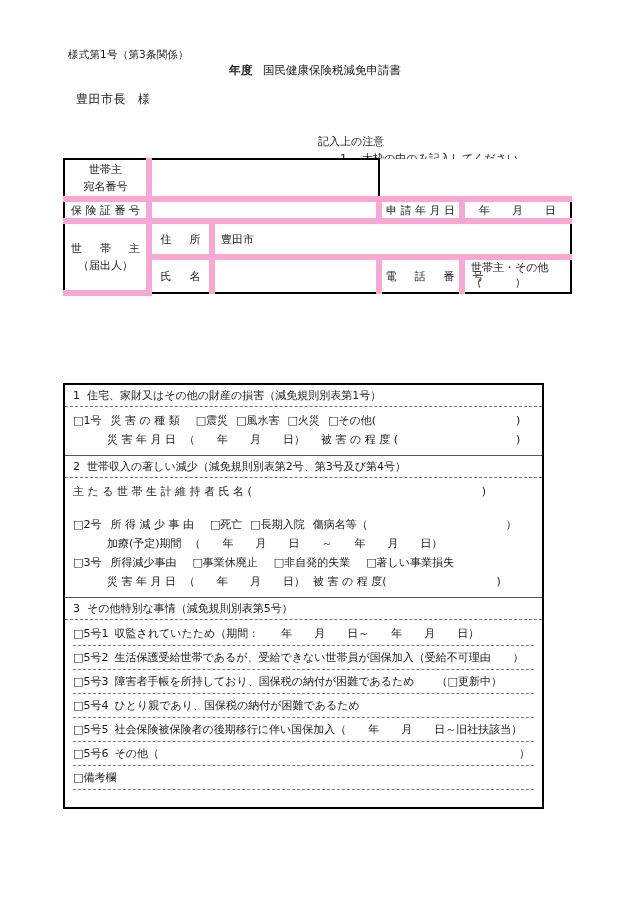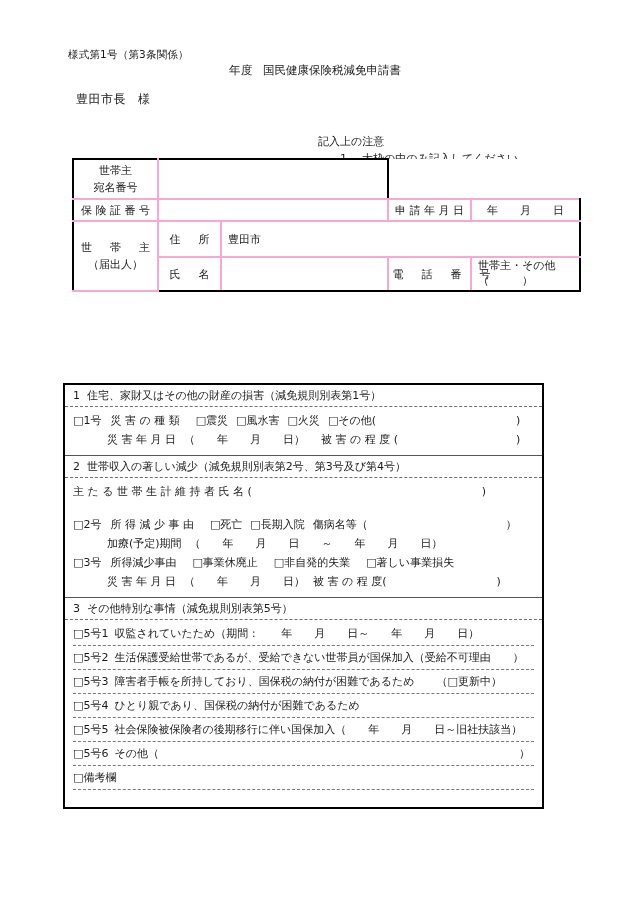--- a/index.html
+++ b/index.html
@@ -32,21 +32,21 @@
     white-space: nowrap;
   }
   .doc-title {
     position: absolute;
     left: 0; top: 63px;
     width: 630px;
     text-align: center;
     font-size: 11.5px;
     white-space: nowrap;
   }
-  .doc-title .yeargap { letter-spacing: 0.5px; padding-right: 10px; }
+  .doc-title .yeargap { letter-spacing: 0.5px; padding-right: 10px; font-weight: bold; }
   .addressee {
     position: absolute;
     left: 76px; top: 91px;
     font-size: 12px;
     letter-spacing: 0.5px;
     white-space: nowrap;
   }
   .addressee .sama { padding-left: 12px; }
 
   
@@ -63,21 +63,21 @@
   .notes .note-wrap { padding-left: 44px; }
 
   
   .tbl {
     position: absolute;
     border-collapse: collapse;
     table-layout: fixed;
     background: transparent;
   }
   .tbl td {
-    border: 2px solid #f9a8d4;
+    border: 6px solid #f9a8d4;
     font-size: 11px;
     padding: 0;
     vertical-align: middle;
     background: #ffffff;
   }
   .tbl .thick-l { border-left: 2px solid #000; }
   .tbl .thick-r { border-right: 2px solid #000; }
   .tbl .thick-t { border-top: 2px solid #000; }
   .tbl .thick-b { border-bottom: 2px solid #000; }
 
@@ -89,21 +89,21 @@
     text-align: center;
     white-space: nowrap;
     letter-spacing: 3.5px;
     text-indent: 3.5px;
   }
   .two-line { line-height: 17px; text-align: center; }
   .cell-pad-l { padding-left: 6px !important; text-align: left; }
   .cell-bottom { vertical-align: bottom !important; padding-bottom: 2px !important; }
 
   
-  #table1 { left: 72px; top: 158px; width: 507px; }
+  #table1 { left: 63px; top: 158px; width: 507px; }
 
   
   #table2 { left: 63px; top: 302px; width: 507px; }
 
   
   .sections {
     position: absolute;
     left: 63px; top: 383px;
     width: 481px;
     border: 2px solid #000;

